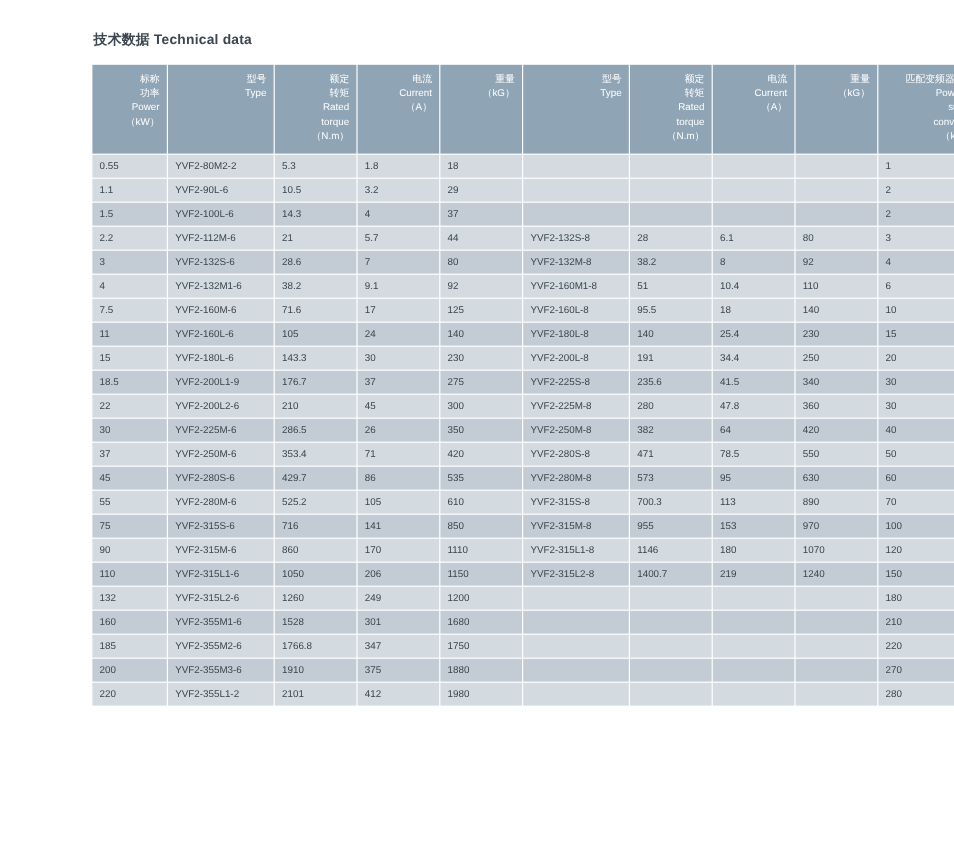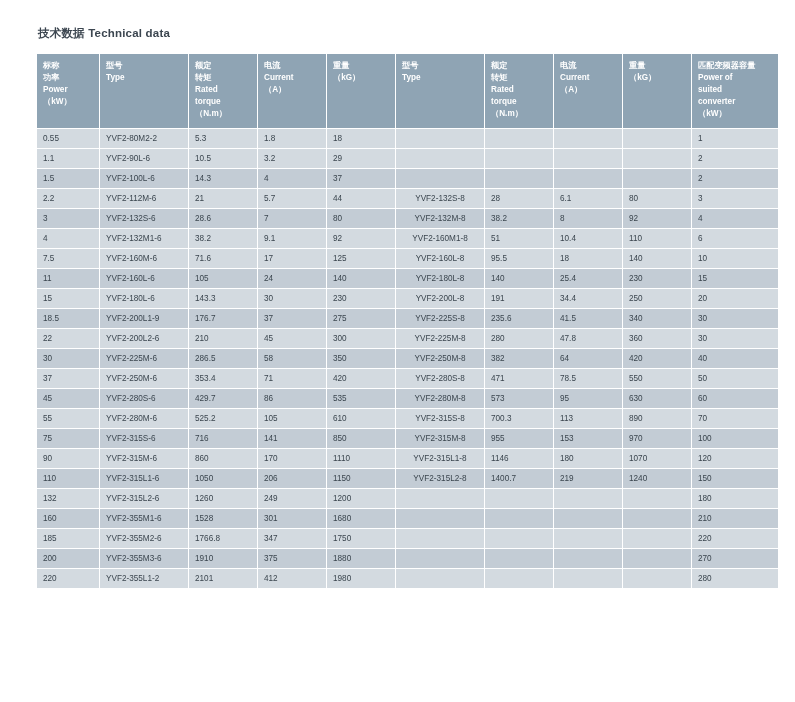--- a/index.html
+++ b/index.html
@@ -13,40 +13,41 @@
     font-family: "Liberation Sans", sans-serif;
     color: #2f3a43;
     overflow: hidden;
   }
   .page {
     position: relative;
     width: 701px;
     height: 702px;
     box-sizing: border-box;
     padding: 26px 36px;
+    margin-left: 40px;
   }
   .doc-title {
     font-size: 11.5px;
     font-weight: bold;
     color: #3c4650;
     letter-spacing: .2px;
     margin: 0 0 12px 2px;
   }
   table.data {
     border-collapse: separate;
     border-spacing: 1px;
     width: 724px;
     table-layout: fixed;
     font-size: 8.2px;
   }
   table.data th {
     background: #8fa4b4;
     color: #ffffff;
-    font-weight: bold;
-    text-align: left;
+    font-weight: normal;
+    text-align: right;
     vertical-align: top;
     padding: 6px 6px 8px 6px;
     line-height: 1.45;
     height: 74px;
     box-sizing: border-box;
   }
   table.data td {
     background: #d3dae0;
     color: #3a454e;
     padding: 5px 6px;
@@ -57,21 +58,21 @@
     overflow: hidden;
   }
   table.data tr.alt td {
     background: #c3ccd5;
   }
   .col-0 { width: 62px; }
   .col-1 { width: 88px; }
   .col-2 { width: 68px; }
   .col-3 { width: 68px; }
   .col-4 { width: 68px; }
-  .col-5 { width: 88px; text-align: center; }
+  .col-5 { width: 88px; }
   .col-6 { width: 68px; }
   .col-7 { width: 68px; }
   .col-8 { width: 68px; }
   .col-9 { width: 86px; }
   .hdr-line { display: block; }
 </style>
 </head>
 <body>
 
 <div class="page">
@@ -264,21 +265,21 @@
           <td class="col-5">YVF2-225M-8</td>
           <td class="col-6">280</td>
           <td class="col-7">47.8</td>
           <td class="col-8">360</td>
           <td class="col-9">30</td>
         </tr>
         <tr class="alt">
           <td class="col-0">30</td>
           <td class="col-1">YVF2-225M-6</td>
           <td class="col-2">286.5</td>
-          <td class="col-3">58</td>
+          <td class="col-3">26</td>
           <td class="col-4">350</td>
           <td class="col-5">YVF2-250M-8</td>
           <td class="col-6">382</td>
           <td class="col-7">64</td>
           <td class="col-8">420</td>
           <td class="col-9">40</td>
         </tr>
         <tr>
           <td class="col-0">37</td>
           <td class="col-1">YVF2-250M-6</td>

